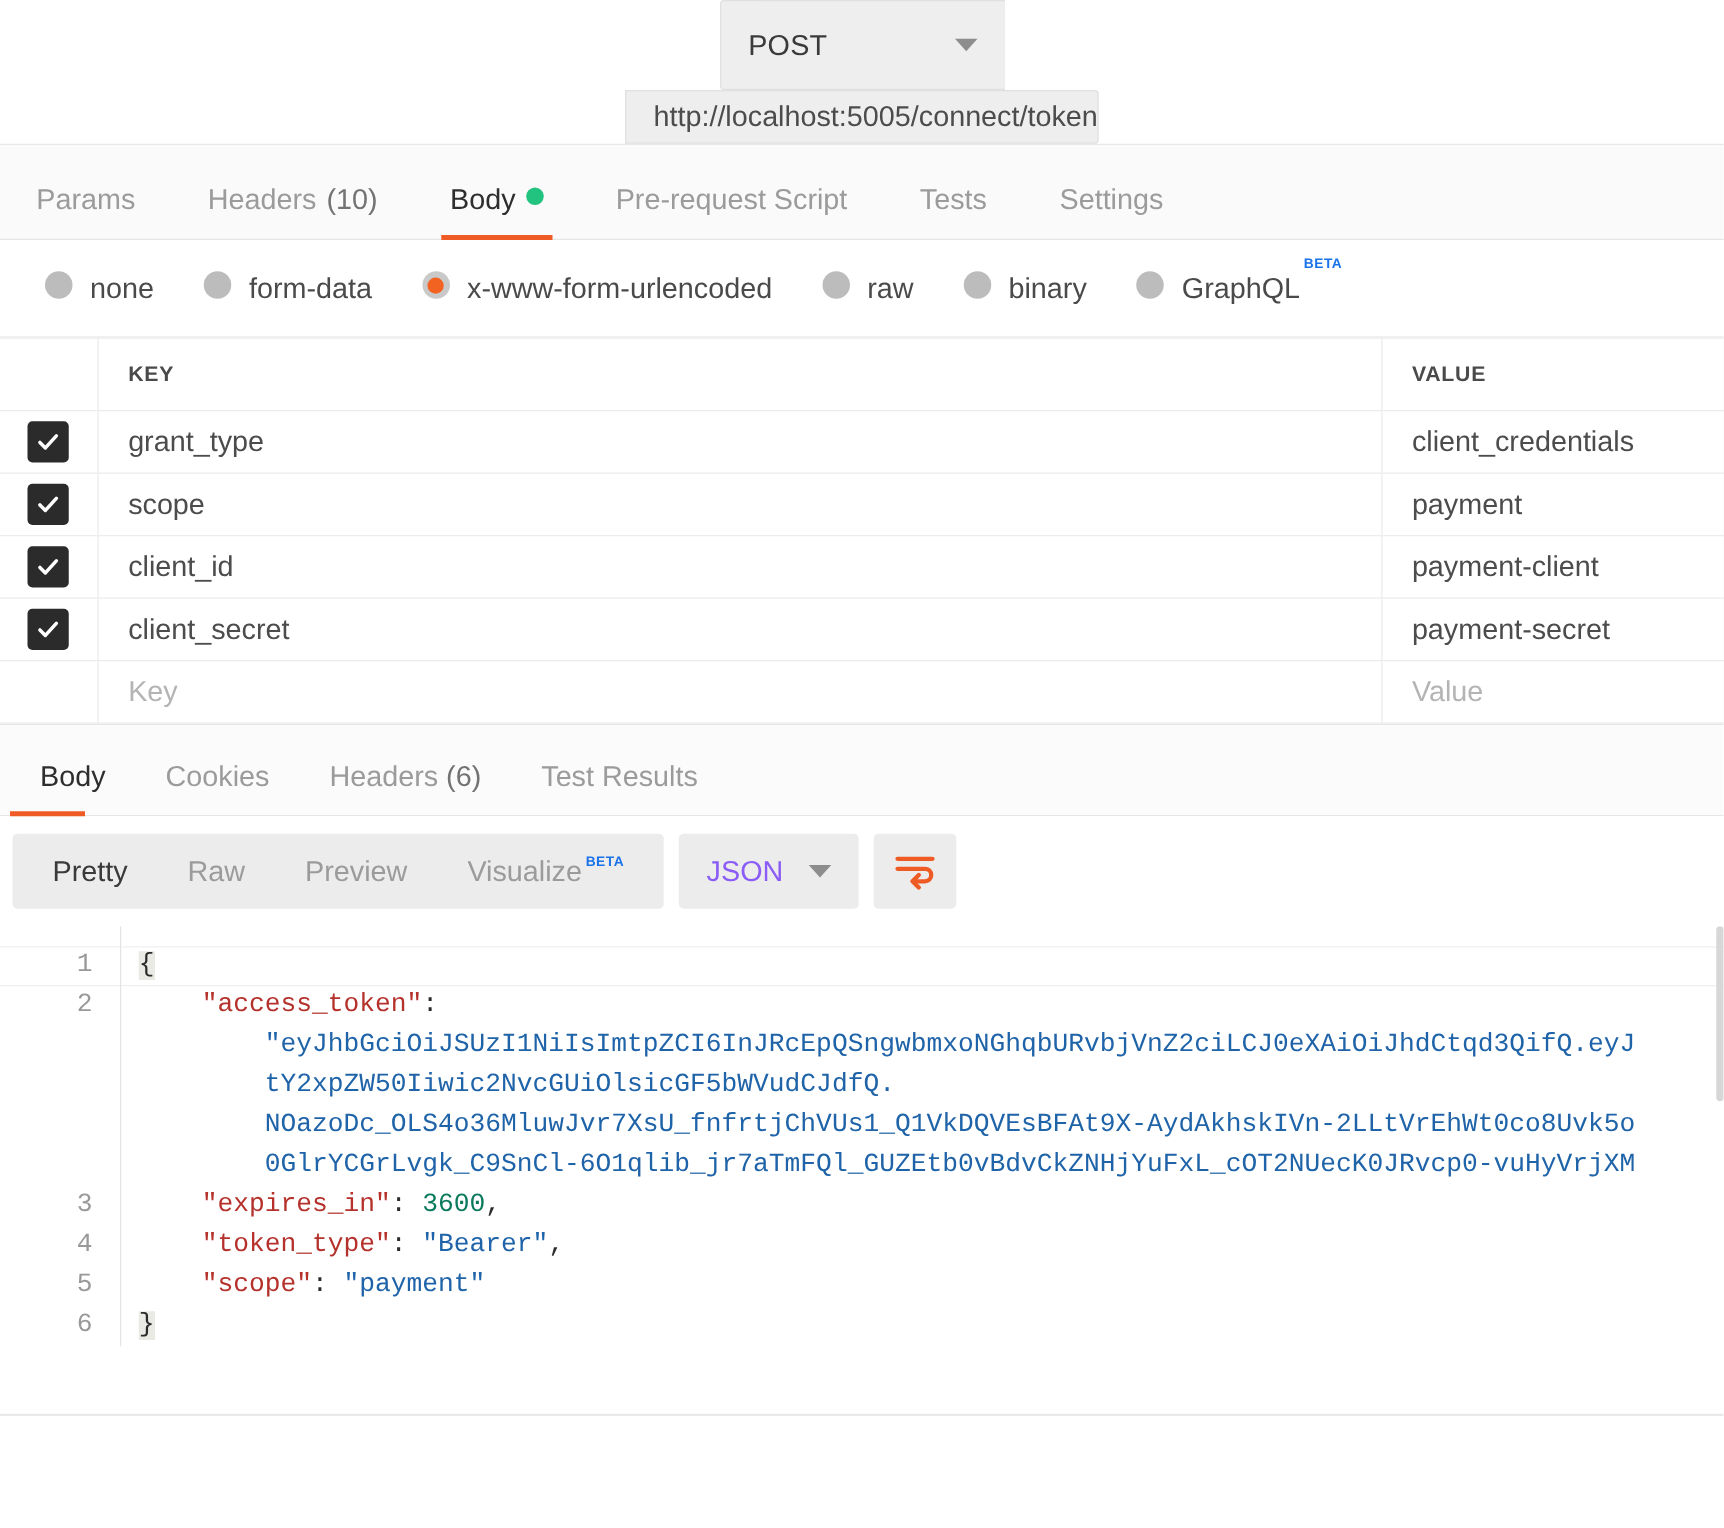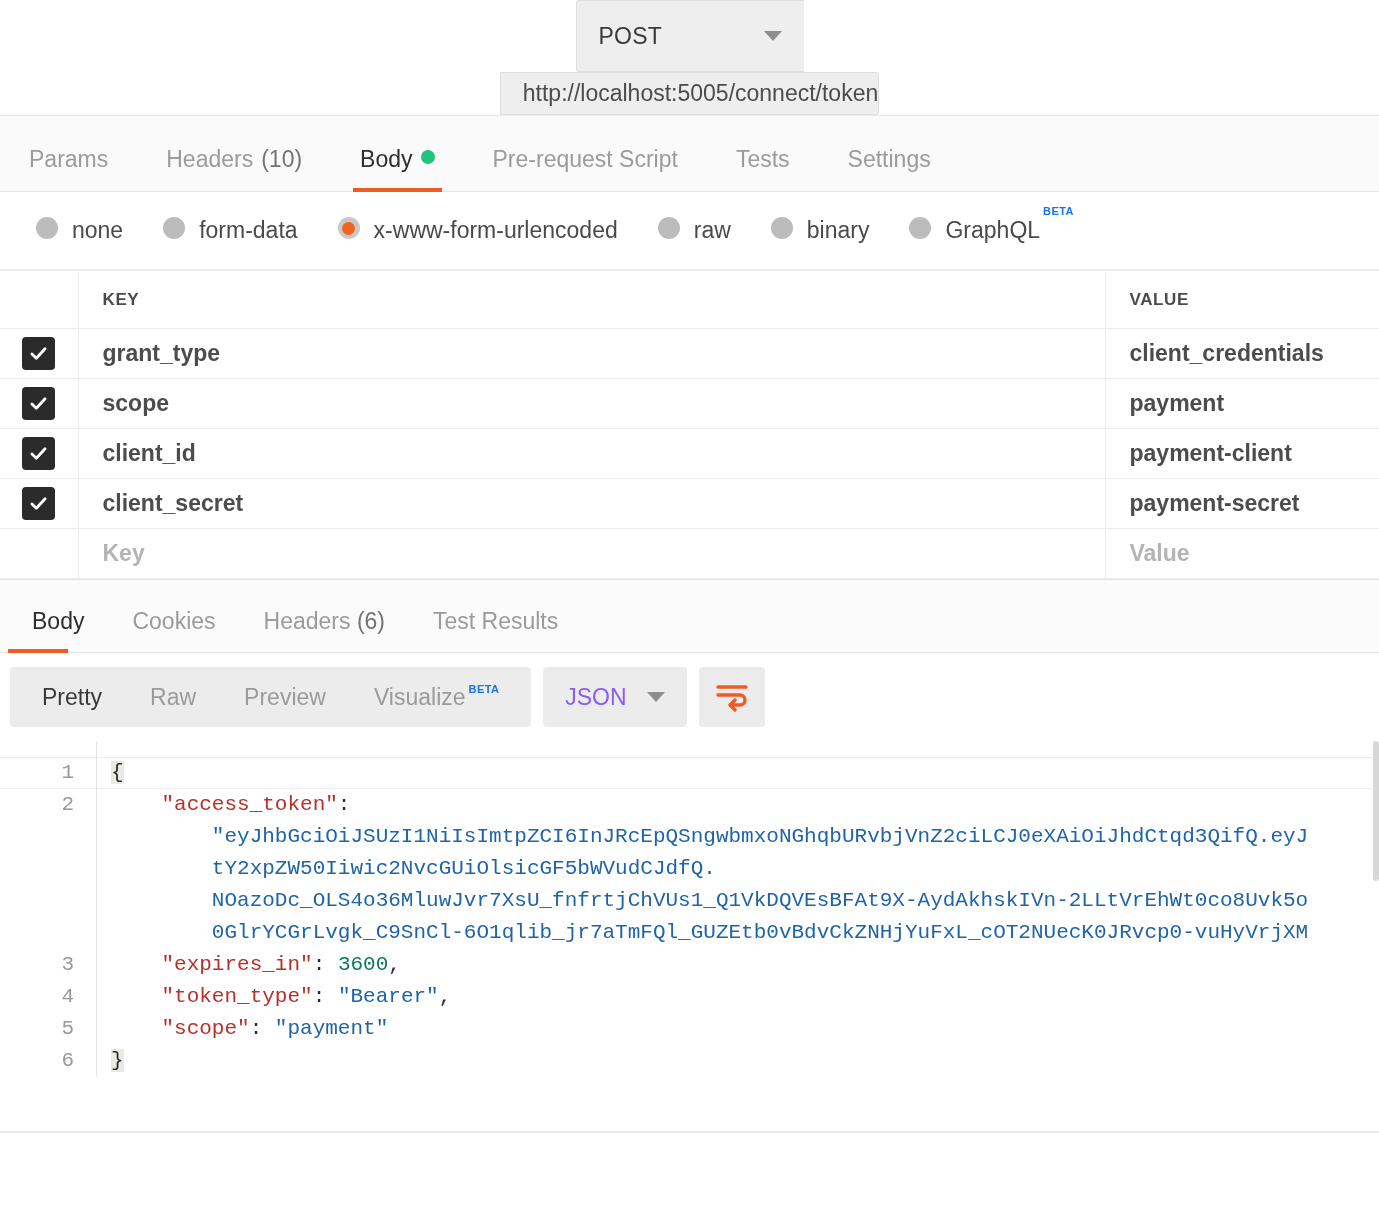--- a/index.html
+++ b/index.html
@@ -147,21 +147,21 @@
   .kv-table { width: 100%; border-collapse: collapse; table-layout: fixed; }
   .kv-table col.c-check { width: 78px; }
   .kv-table col.c-key   { width: 1027px; }
   .kv-table col.c-val   { width: 274px; }
   .kv-table th, .kv-table td {
     border: 1px solid #ececec;
     border-left: none;
     height: 50px;
     padding: 0 0 0 24px;
     text-align: left;
-    font-weight: bold;
+    font-weight: normal;
     vertical-align: middle;
   }
   .kv-table th:first-child, .kv-table td:first-child { border-left: none; }
   .kv-table th {
     font-size: 17px;
     font-weight: bold;
     color: #4a4a4a;
     letter-spacing: .6px;
     height: 58px;
     background: #fff;

